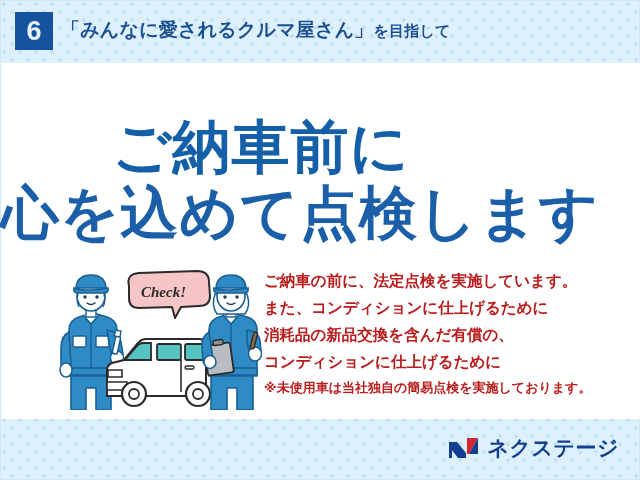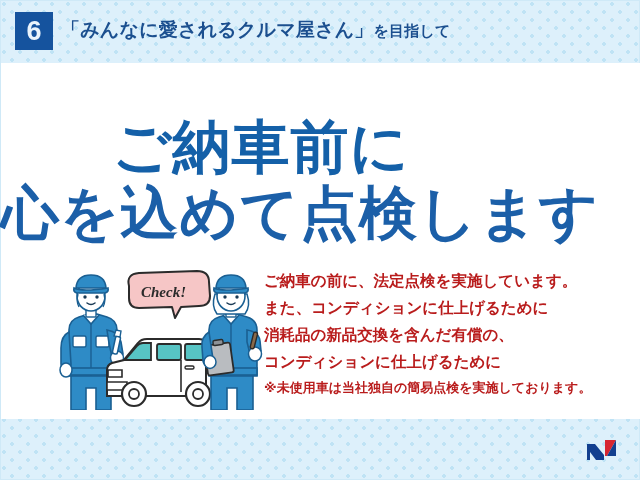--- a/index.html
+++ b/index.html
@@ -210,15 +210,16 @@
     </div>
 
   </div>
 
   <div id="footer-logo">
     <svg width="34" height="24" viewBox="0 0 34 24" xmlns="http://www.w3.org/2000/svg">
       <path d="M2 22 L2 6 L10 6 L19 17 L19 22 L11 22 L5 14 L5 22 Z" fill="#123f8f"></path>
       <path d="M20 2 L31 2 L22 18 L20 18 Z" fill="#d62631"></path>
       <path d="M22 18 L31 2 L31 18 Z" fill="#123f8f"></path>
     </svg>
+    <span id="logo-text">ネクステージ</span>
   </div>
 
 </div>
 
 </body></html>

